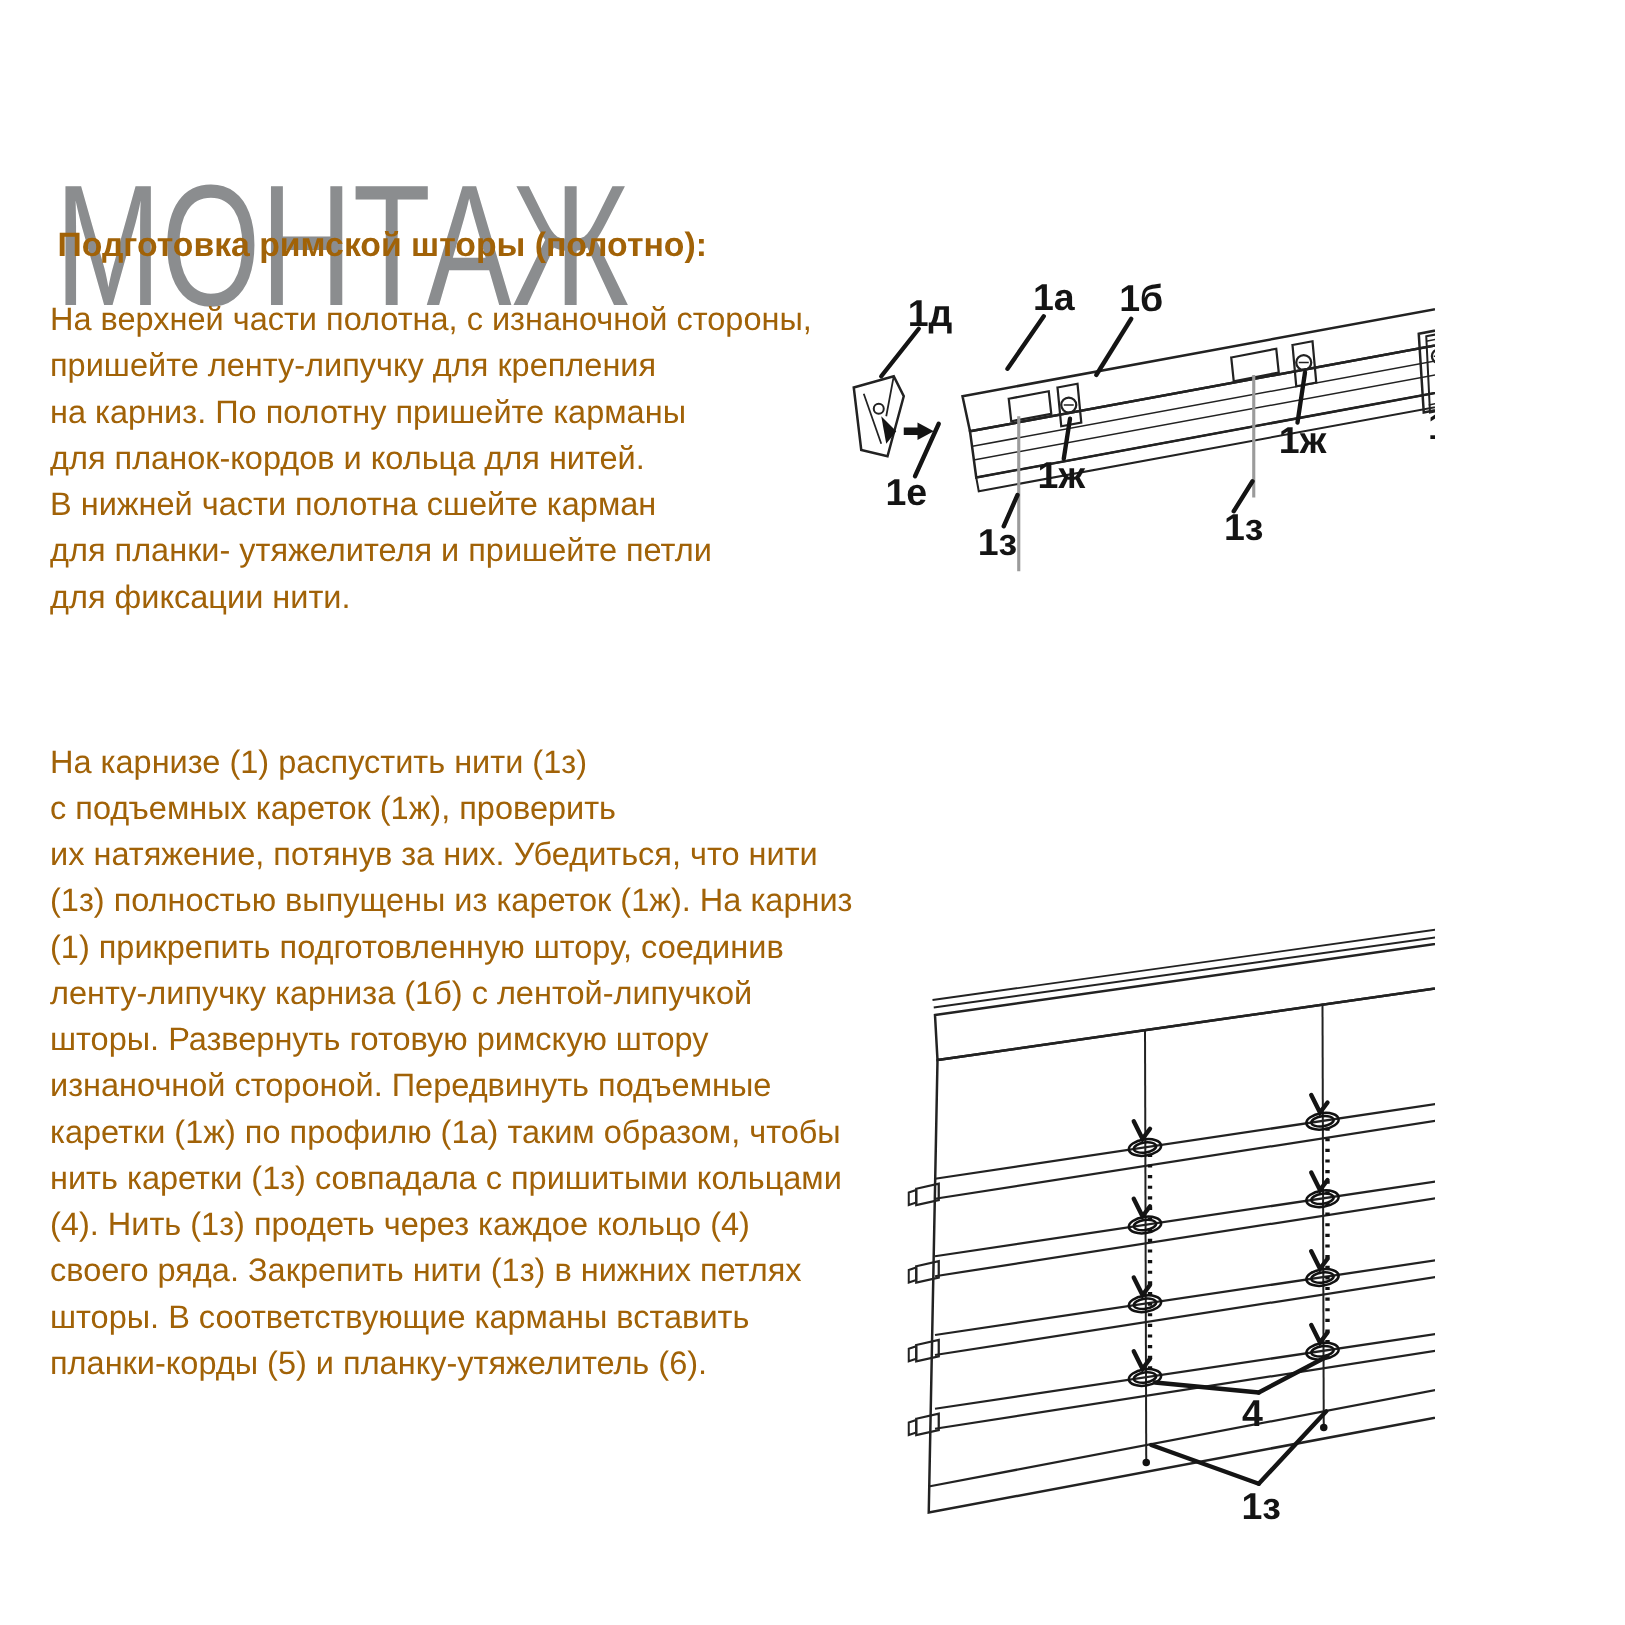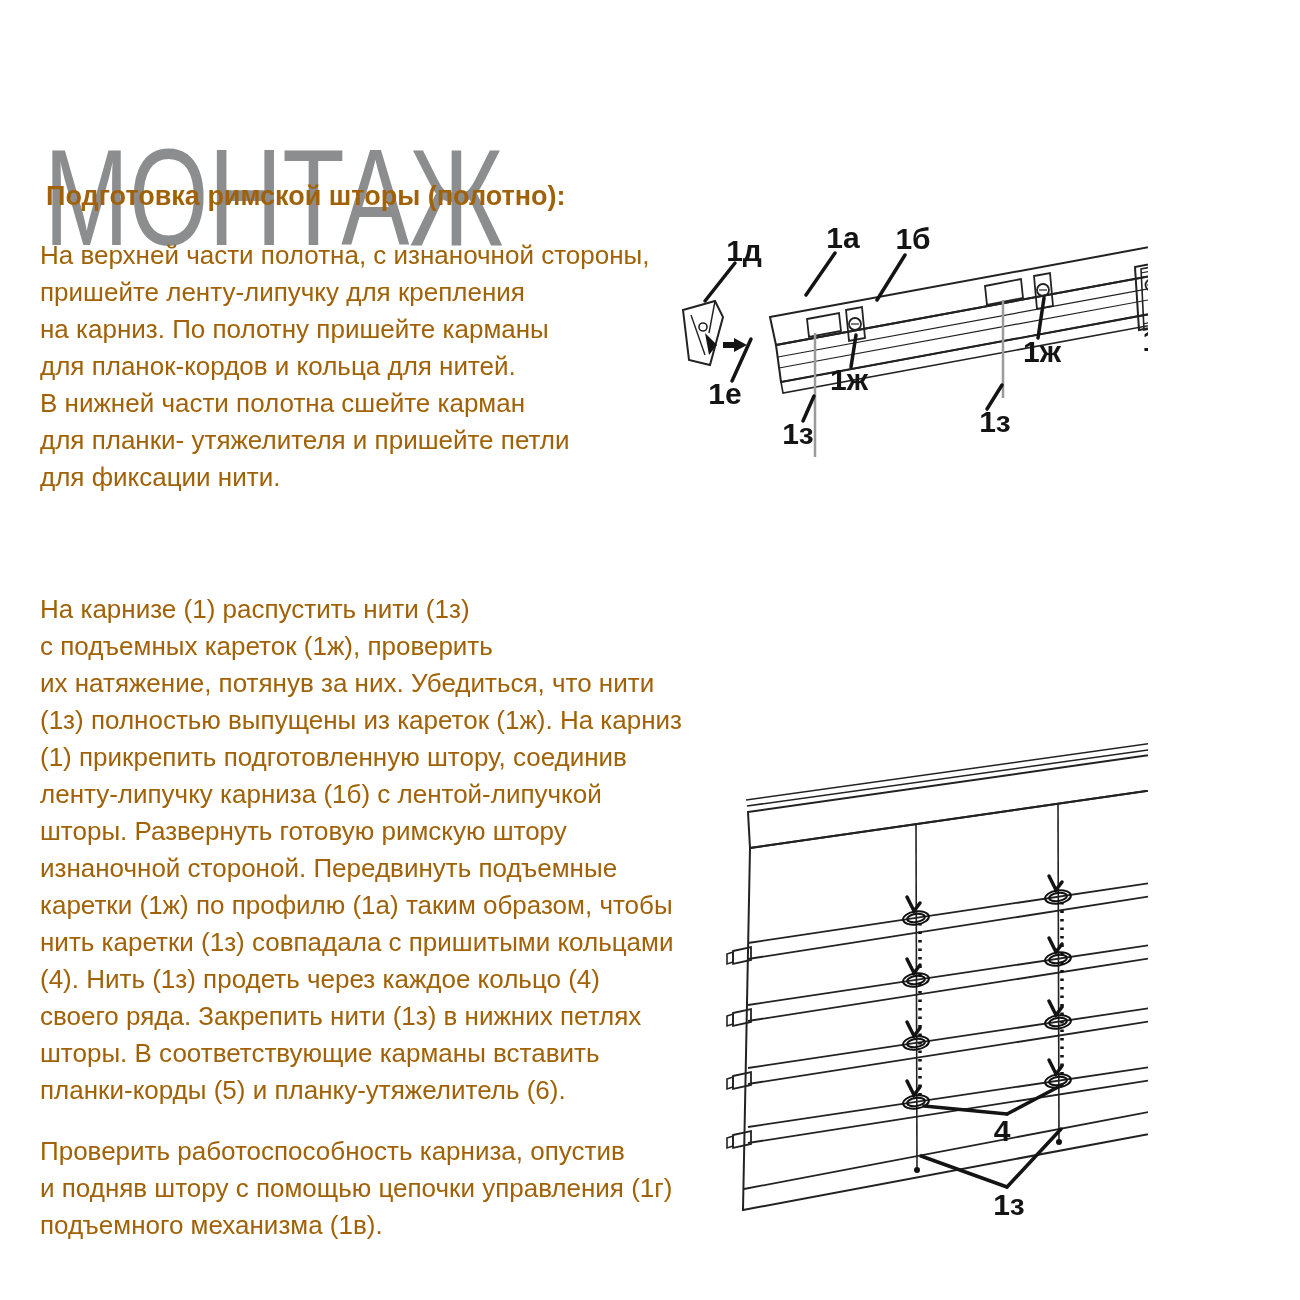--- a/index.html
+++ b/index.html
@@ -46,23 +46,20 @@
 ленту-липучку карниза (1б) с лентой-липучкой
 шторы. Развернуть готовую римскую штору
 изнаночной стороной. Передвинуть подъемные
 каретки (1ж) по профилю (1а) таким образом, чтобы
 нить каретки (1з) совпадала с пришитыми кольцами
 (4). Нить (1з) продеть через каждое кольцо (4)
 своего ряда. Закрепить нити (1з) в нижних петлях
 шторы. В соответствующие карманы вставить
 планки-корды (5) и планку-утяжелитель (6).</div>
 
-  <div class="body-text" id="p-check">Проверить работоспособность карниза, опустив
-и подняв штору с помощью цепочки управления (1г)
-подъемного механизма (1в).</div>
 
   <svg class="diagram" id="diagram-cornice" width="635" height="460" viewBox="0 0 635 460">
     <defs>
       <pattern id="speckle" width="7" height="7" patternUnits="userSpaceOnUse">
         <rect width="7" height="7" fill="#e3e3e3"></rect>
         <circle cx="1.5" cy="2" r="1.1" fill="#3a3a3a"></circle>
         <circle cx="5" cy="5.5" r="1" fill="#555"></circle>
         <circle cx="4.6" cy="1" r=".8" fill="#777"></circle>
         <circle cx="2.6" cy="5.2" r=".7" fill="#666"></circle>
       </pattern>

